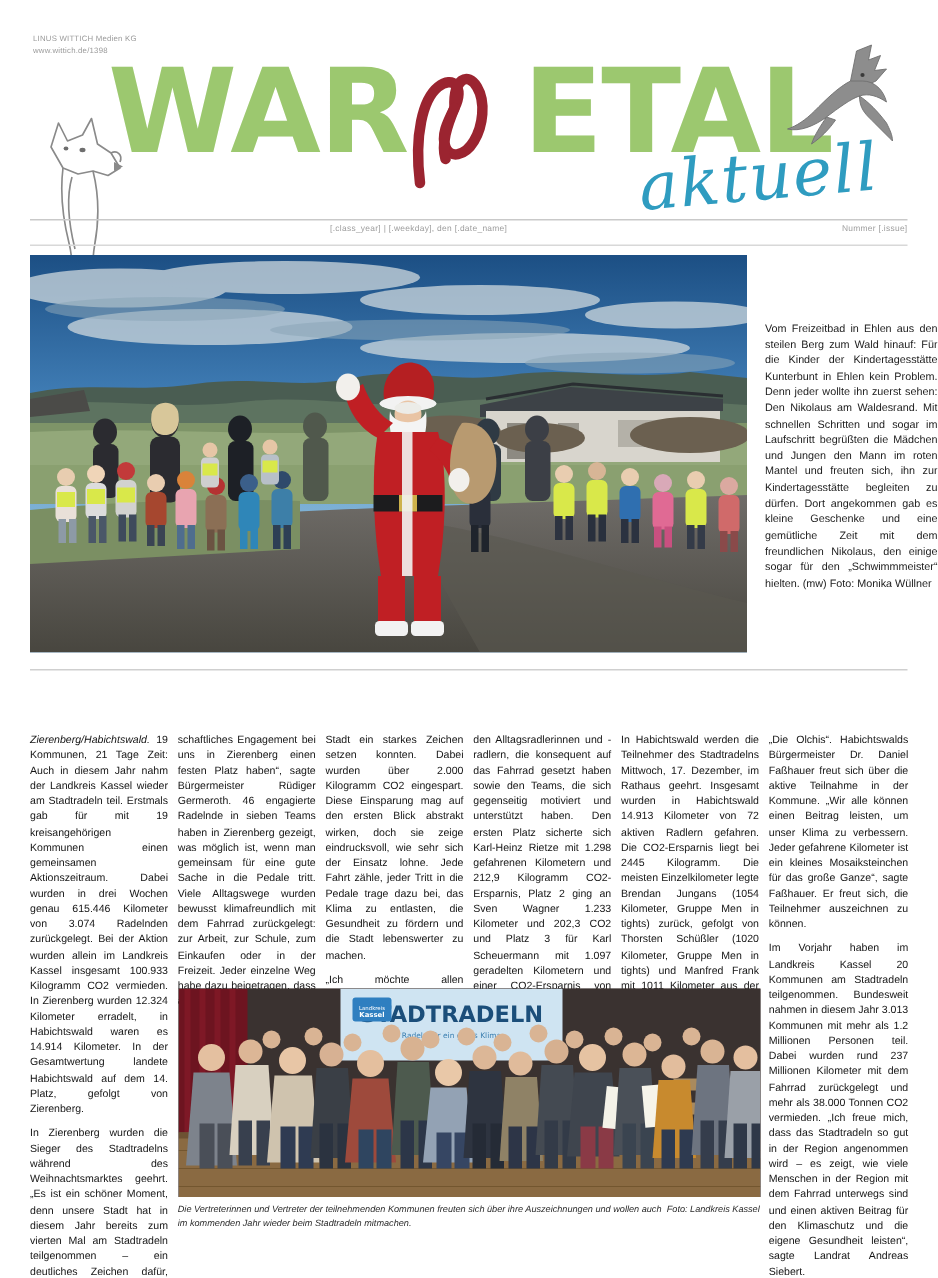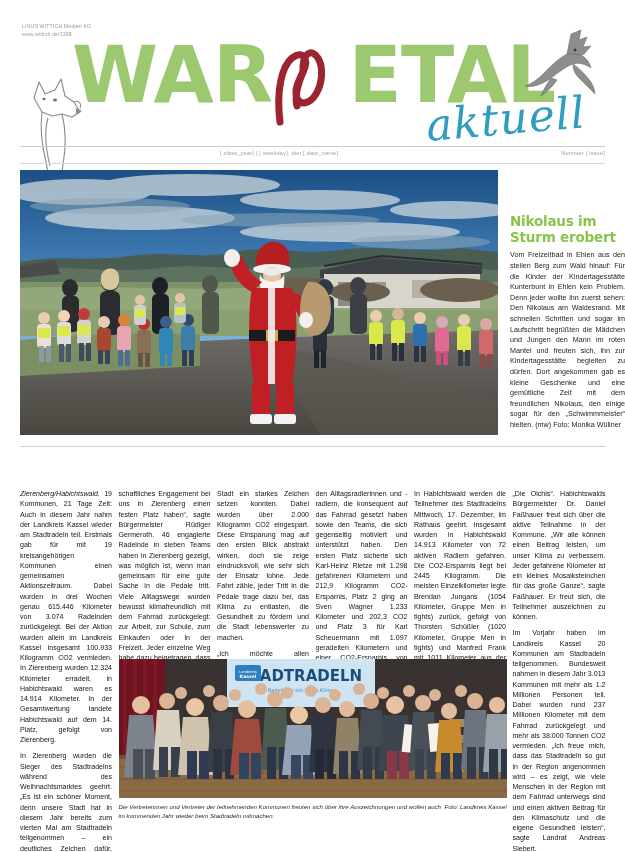--- a/index.html
+++ b/index.html
@@ -402,21 +402,20 @@
             <rect x="232" y="214" width="18" height="34" fill="#c01f24"></rect>
             <rect x="256" y="214" width="18" height="34" fill="#c01f24"></rect>
             <rect x="230" y="244" width="22" height="10" rx="3" fill="#f2f2f2"></rect>
             <rect x="254" y="244" width="22" height="10" rx="3" fill="#f2f2f2"></rect>
           </g>
         </g>
       </svg>
     </div>
 
     <div class="side-col">
-      <div class="side-head">Nikolaus im Sturm erobert</div>
       <div class="side-body">Vom Freizeitbad in Ehlen aus den steilen Berg zum Wald hinauf: Für die Kinder der Kindertagesstätte Kunterbunt in Ehlen kein Problem. Denn jeder wollte ihn zuerst sehen: Den Nikolaus am Waldesrand. Mit schnellen Schritten und sogar im Laufschritt begrüßten die Mädchen und Jungen den Mann im roten Mantel und freuten sich, ihn zur Kindertagesstätte begleiten zu dürfen. Dort angekommen gab es kleine Geschenke und eine gemütliche Zeit mit dem freundlichen Nikolaus, den einige sogar für den „Schwimmmeister“ hielten. (mw) Foto: Monika Wüllner</div>
     </div>
   </div>
 
   <div class="headline-block">
     <div class="kicker-rule"></div>
   </div>
 
   <div class="body-cols">
 

